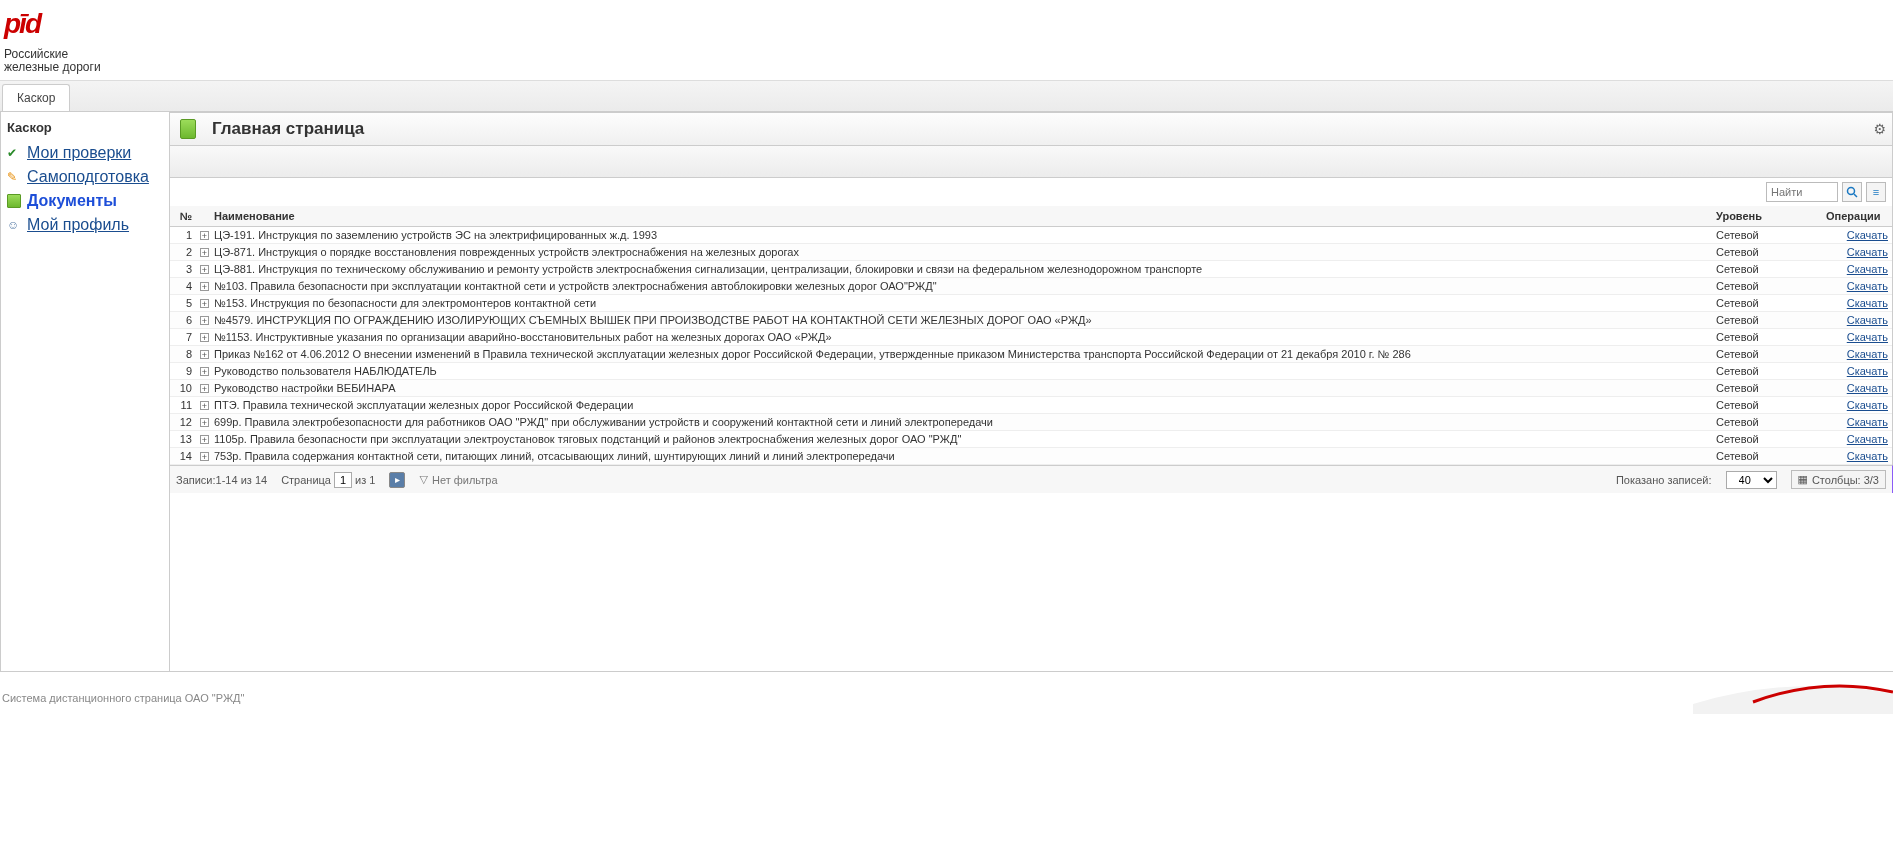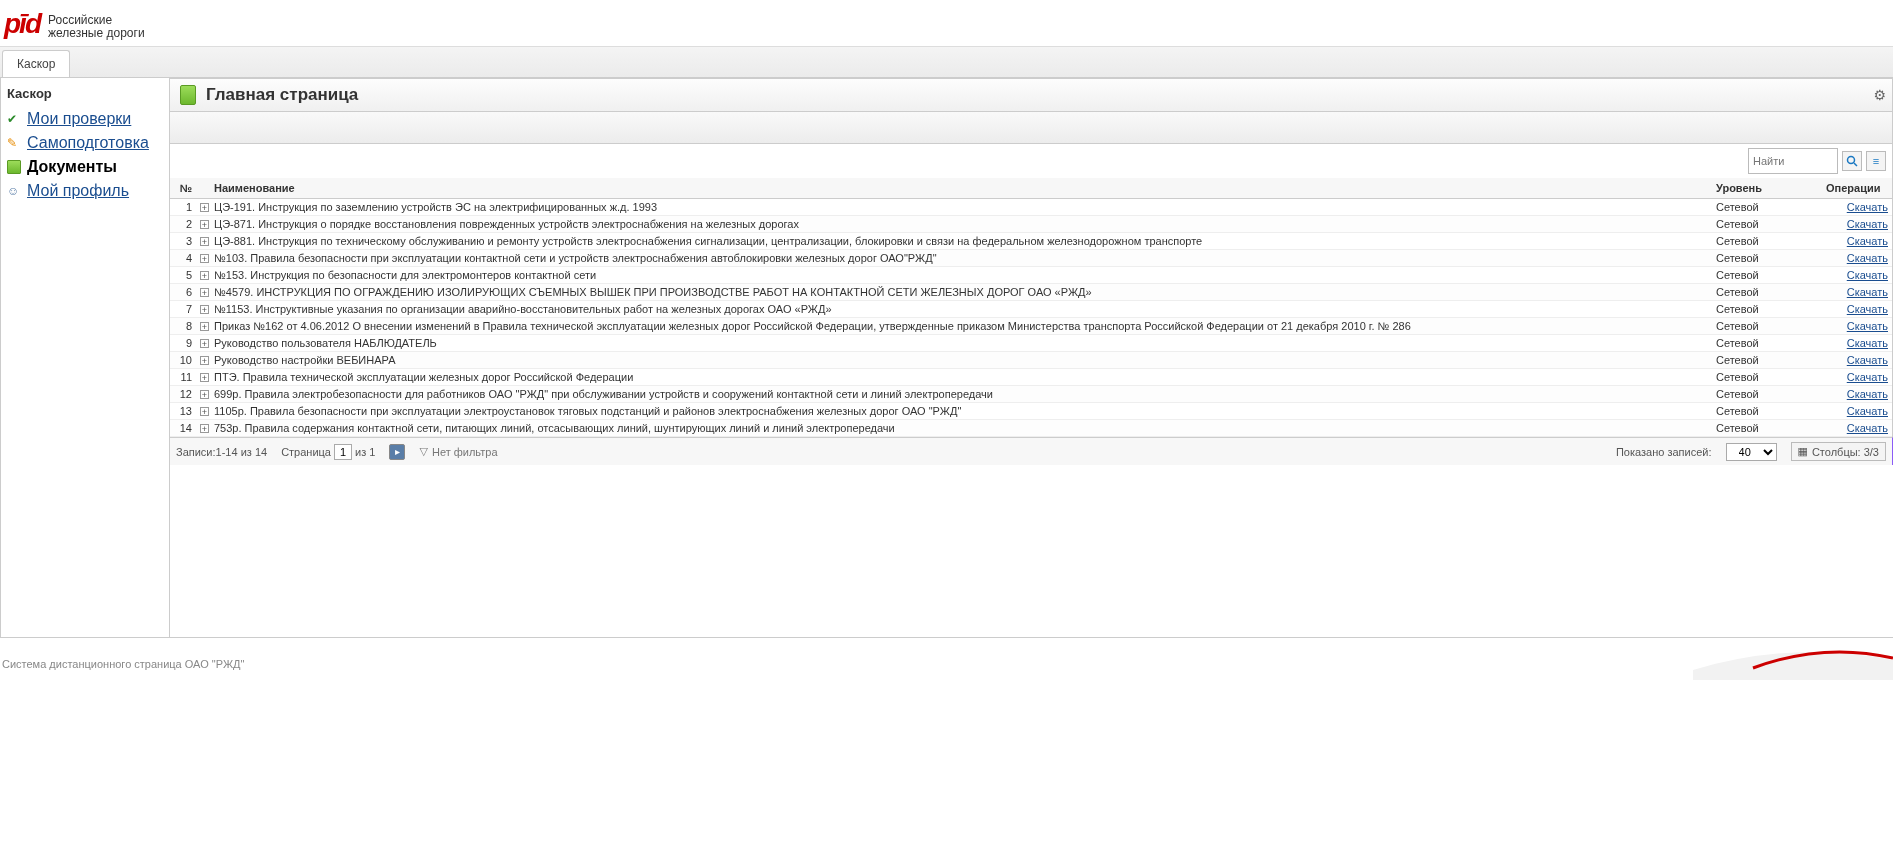--- a/index.html
+++ b/index.html
@@ -1,50 +1,50 @@
 <!DOCTYPE html>
 <html><head>
 <meta charset="utf-8">
 <style>
 * { margin: 0; padding: 0; box-sizing: border-box; }
 body { font-family: Arial, Helvetica, sans-serif; font-size: 11px; color: #333; background: #fff; }
 a { color: #1a4d8f; text-decoration: underline; cursor: pointer; }
 
 
 .header { display: flex; align-items: center; padding: 8px 4px 6px 4px; border-bottom: 1px solid #ddd; }
-.logo-block { display: flex; align-items: flex-end; gap: 8px; }
+.logo-block { display: flex; align-items: flex-start; gap: 8px; flex-direction: column; }
 .logo-mark { color: #c00; font-weight: bold; font-style: italic; font-size: 28px; letter-spacing: -2px; font-family: "Arial Black", Arial, sans-serif; }
 .logo-text { font-size: 13px; font-weight: bold; color: #333; line-height: 1.1; }
 .logo-text span { display: block; font-weight: normal; font-size: 12px; }
 
 
 .tabstrip { background: linear-gradient(#f4f4f4,#ebebeb); border-bottom: 1px solid #ccc; padding-left: 0; }
 .tab { display: inline-block; padding: 6px 14px; font-size: 12px; color: #444; background: #fff; border: 1px solid #ccc; border-bottom: none; border-radius: 3px 3px 0 0; margin-top: 3px; margin-left: 2px; cursor: pointer; }
 
 
 .layout { display: flex; min-height: 560px; }
 .sidebar { width: 170px; background: #fff; border: 1px solid #ccc; border-top: none; padding: 8px 6px; }
 .sidebar h3 { font-size: 13px; font-weight: bold; margin-bottom: 6px; color: #333; }
 .side-item { display: flex; align-items: center; gap: 6px; padding: 3px 0; cursor: pointer; }
 .side-item .icon { width: 14px; height: 14px; display: inline-block; }
-.side-item.active .lbl { font-weight: bold; text-decoration: none; color: #000000; }
+.side-item.active .lbl { font-weight: bold; text-decoration: none; color: #1d4ed8; }
 .side-item .lbl { text-decoration: underline; color: #1a4d8f; font-size: 16px; }
 
 .content { flex: 1; border-bottom: 1px solid #ccc; position: relative; }
 
 
-.pagehead { background: linear-gradient(#fdfdfd,#f0f0f0); border: 1px solid #ccc; border-left: none; padding: 6px 10px; display: flex; align-items: center; gap: 10px; position: relative; }
+.pagehead { background: linear-gradient(#fdfdfd,#f0f0f0); border: 1px solid #ccc; border-left: none; padding: 6px 10px; display: flex; align-items: center; gap: 16px; position: relative; }
 .pgicon { width: 16px; height: 20px; background: linear-gradient(#9cdc5a,#6db82e); border: 1px solid #5a9a24; border-radius: 2px; }
 .pagehead h1 { font-size: 17px; font-weight: bold; color: #333; }
 .gear { position: absolute; right: 6px; top: 50%; transform: translateY(-50%); font-size: 14px; color: #666; cursor: pointer; }
 
 .subbar { height: 32px; background: linear-gradient(#f9f9f9,#ececec); border: 1px solid #ccc; border-top: none; border-left: none; }
 
 .searchbar { display: flex; justify-content: flex-end; align-items: center; padding: 4px 6px; gap: 4px; border-right: 1px solid #ccc; }
-.searchbar input { width: 90px; height: 20px; border: 1px solid #bbb; padding: 12px 4px; font-size: 11px; color: #999; }
+.searchbar input { width: 72px; height: 20px; border: 1px solid #bbb; padding: 6px 4px; font-size: 11px; color: #999; }
 .searchbar .sbtn { width: 20px; height: 20px; border: 1px solid #bbb; background: #f4f4f4; cursor: pointer; display: flex; align-items: center; justify-content: center; color: #1a78c2; }
 
 
 .tblwrap { border-right: 1px solid #ccc; }
 table { width: 100%; border-collapse: collapse; table-layout: fixed; }
 th { text-align: left; font-size: 11px; font-weight: bold; color: #333; padding: 4px 4px; background: #f7f7f7; border-bottom: 1px solid #ccc; }
 td { font-size: 11px; color: #333; padding: 2px 4px; border-bottom: 1px solid #eee; white-space: nowrap; overflow: hidden; text-overflow: ellipsis; }
 tr:nth-child(even) td { background: #fdfdfd; }
 .col-num { width: 26px; text-align: right; }
 .col-exp { width: 14px; text-align: center; }

